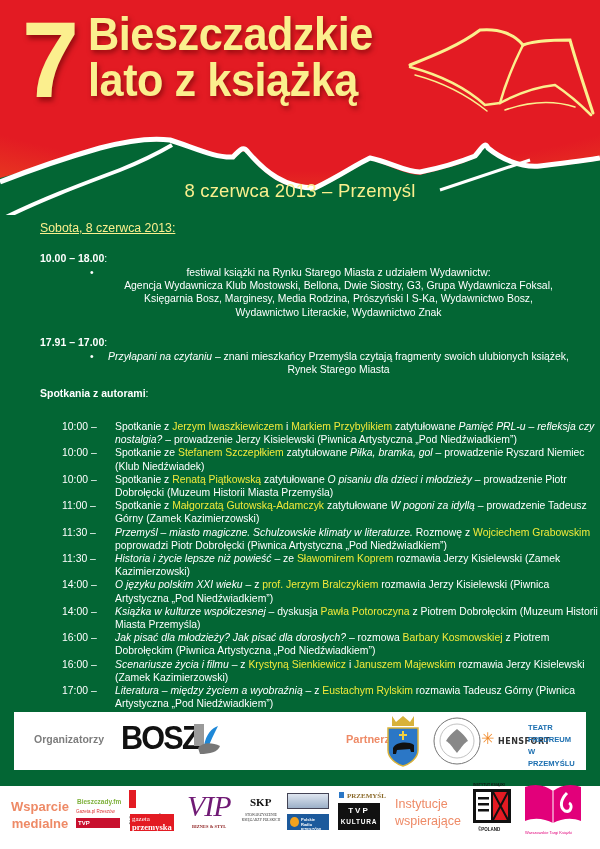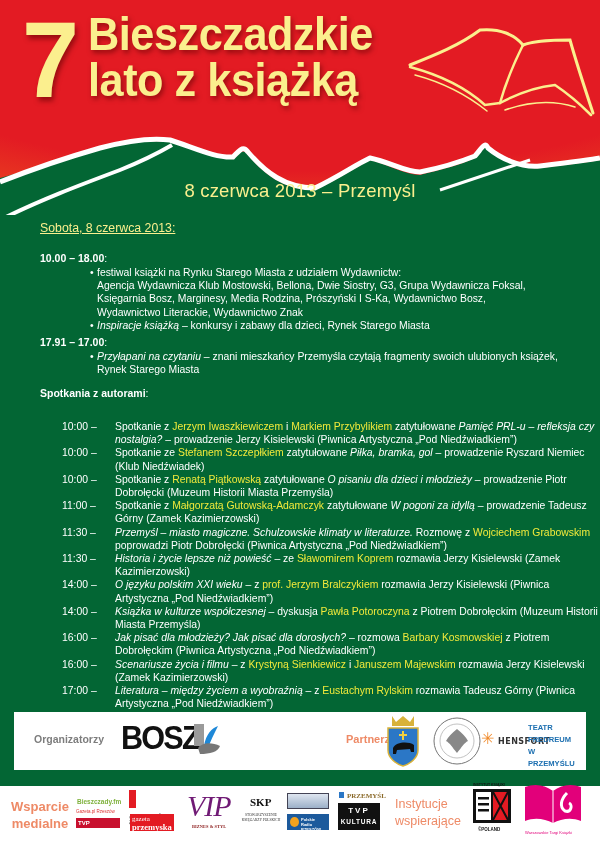--- a/index.html
+++ b/index.html
@@ -24,21 +24,21 @@
   .date-line { position: absolute; left: 0; top: 180px; width: 600px; text-align: center;
     color: #fbef8e; font-family: "Liberation Sans", sans-serif; font-size: 18.5px; letter-spacing: 0.2px; }
 
   
   .main { position: absolute; left: 0; top: 215px; width: 600px; height: 634px; background: #036634; }
   .content { position: absolute; left: 40px; top: 0; width: 545px; color: #fff;
     font-family: "Liberation Sans", sans-serif; font-size: 10.4px; line-height: 13.2px; }
   .day-heading { position: absolute; left: 0; top: 7px; color: #fbef8e; font-size: 12.3px; text-decoration: underline; }
   .time-hdr { position: absolute; left: 0; font-weight: bold; font-size: 10.5px; }
   .bullet-block { position: absolute; left: 50px; width: 490px; }
-  .bullet { position: relative; padding-left: 7px; }
+  .bullet { position: relative; padding-left: 7px; text-align: center; }
   .bullet::before { content: "•"; position: absolute; left: 0; top: 0; }
   .it { font-style: italic; }
   .hl { color: #f2ea3b; }
   .meetings { position: absolute; left: 22px; top: 205px; width: 540px; }
   .meeting { display: flex; }
   .meeting .time { width: 53px; flex: none; white-space: nowrap; }
   .meeting .desc { flex: 1; }
 
   
   .org-box { position: absolute; left: 14px; top: 712px; width: 572px; height: 58px; background: #fff; }
@@ -95,21 +95,20 @@
       <div class="day-heading">Sobota, 8 czerwca 2013:</div>
 
       <div class="time-hdr" style="top:37px;"><span>10.00 – 18.00</span><span style="font-weight:normal">:</span></div>
       <div class="bullet-block" style="top:51px;">
         <div class="bullet">
           <div>festiwal książki na Rynku Starego Miasta z udziałem Wydawnictw:</div>
           <div>Agencja Wydawnicza Klub Mostowski, Bellona, Dwie Siostry, G3, Grupa Wydawnicza Foksal,</div>
           <div>Księgarnia Bosz, Marginesy, Media Rodzina, Prószyński I S-Ka, Wydawnictwo Bosz,</div>
           <div>Wydawnictwo Literackie, Wydawnictwo Znak</div>
         </div>
-        <div class="bullet"><span class="it">Inspiracje książką</span><span> – konkursy i zabawy dla dzieci, Rynek Starego Miasta</span></div>
       </div>
 
       <div class="time-hdr" style="top:121px;"><span>17.91 – 17.00</span><span style="font-weight:normal">:</span></div>
       <div class="bullet-block" style="top:135px;">
         <div class="bullet">
           <div><span class="it">Przyłapani na czytaniu</span><span> – znani mieszkańcy Przemyśla czytają fragmenty swoich ulubionych książek,</span></div>
           <div>Rynek Starego Miasta</div>
         </div>
       </div>
 

